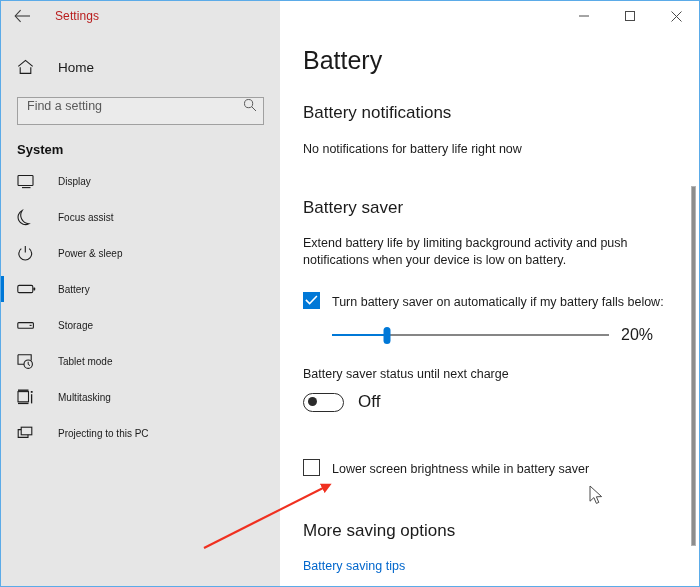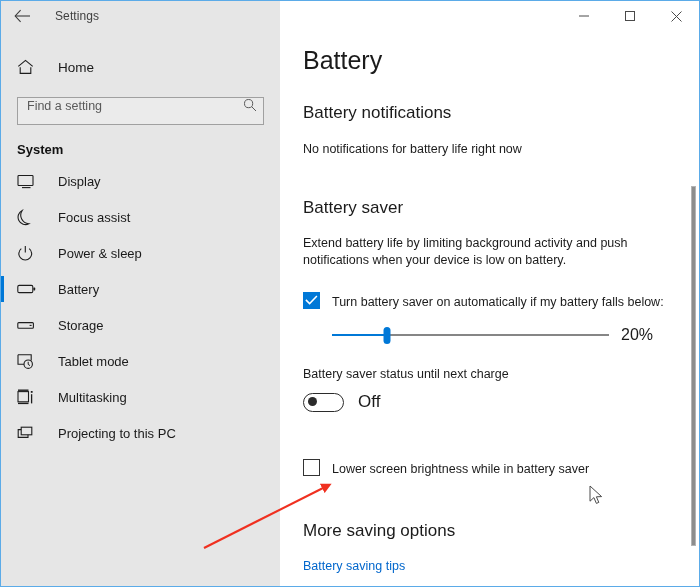--- a/index.html
+++ b/index.html
@@ -53,21 +53,21 @@
     width: 42px;
     height: 30px;
     display: flex;
     align-items: center;
     justify-content: center;
     cursor: pointer;
   }
   .back-btn svg { display: block; }
   .title-text {
     font-size: 12px;
-    color: #404040;
+    color: #b91c1c;
     margin-left: 12px;
     letter-spacing: 0.1px;
   }
   .wincaption {
     display: flex;
     align-items: center;
     height: 30px;
   }
   .capbtn {
     width: 46px;
@@ -168,21 +168,21 @@
   }
   .navitem.selected .accent { background: #0078d7; }
   .navitem .ico {
     width: 26px;
     display: flex;
     align-items: center;
     justify-content: flex-start;
     color: #1d1d1d;
   }
   .navitem .lbl {
-    font-size: 13px;
+    font-size: 10px;
     color: #1a1a1a;
     margin-left: 15px;
     white-space: nowrap;
   }
 
   
   .content {
     position: absolute;
     top: 30px;
     left: 279px;

